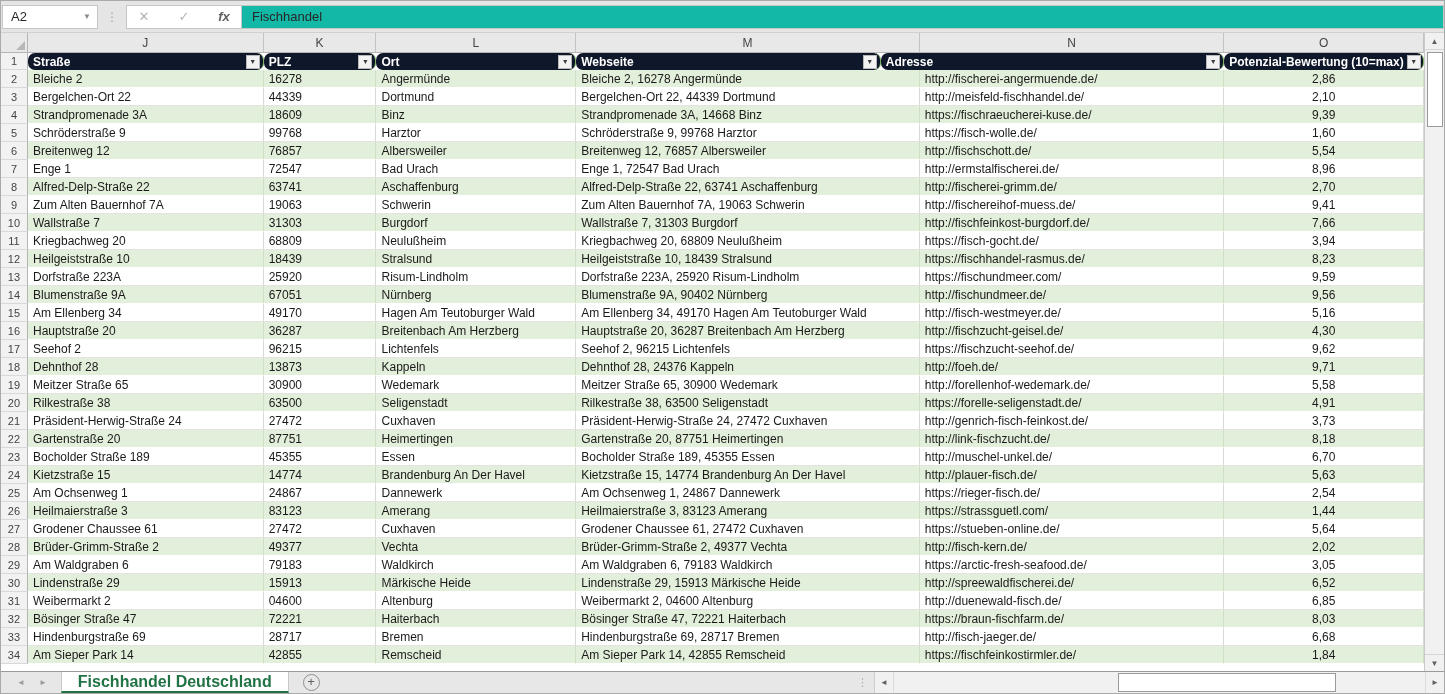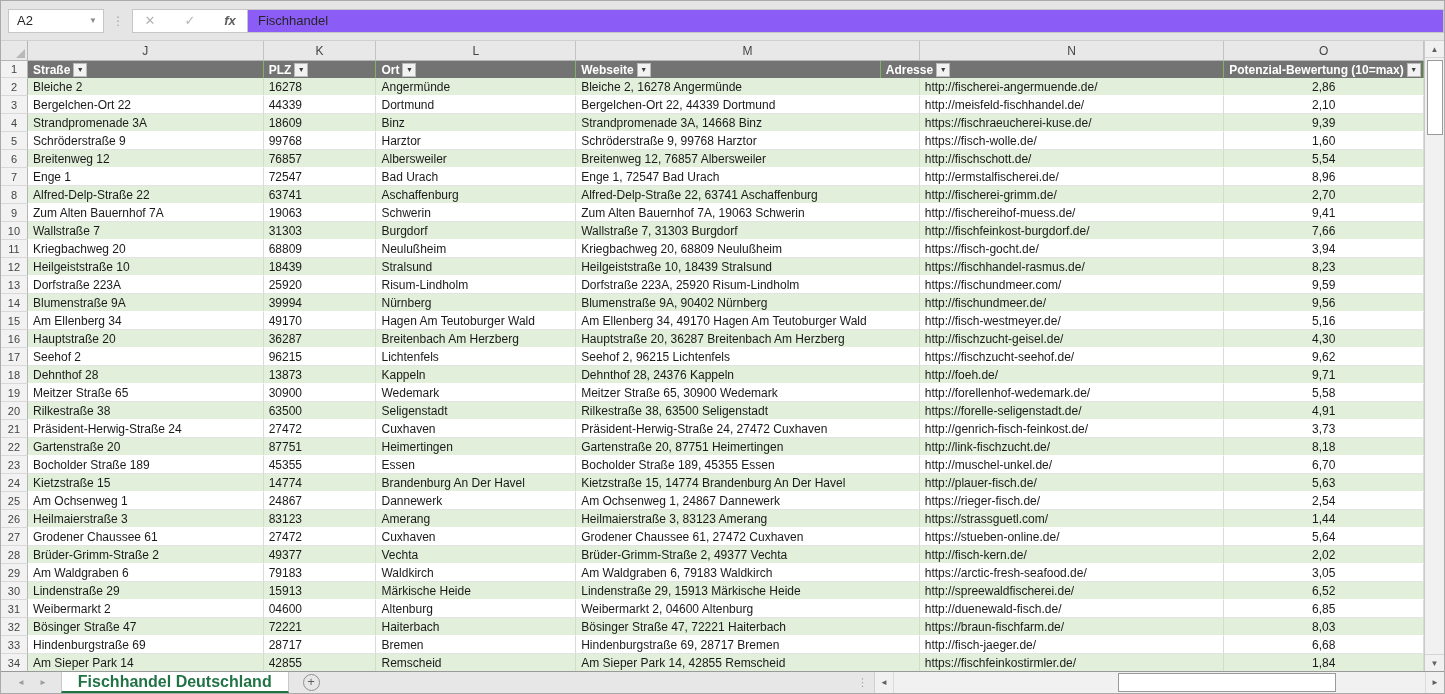--- a/index.html
+++ b/index.html
@@ -6,38 +6,38 @@
   html,body { background:#cfcfcf; }
   body { font-family: "Liberation Sans", sans-serif; }
   #app {
     width:1445px; height:694px; background:#fff; overflow:hidden;
     position:relative; border:1px solid #aaa;
     display:flex; flex-direction:column;
   }
 
   
   .formula-bar {
-    height:40px; background:#e5e5e5; display:flex; align-items:center;
-    padding:0 0 0 7px; flex:0 0 auto; border-bottom:1px solid #d0d0d0;
+    height:32px; background:#e5e5e5; display:flex; align-items:center;
+    padding:0 0 0 1px; flex:0 0 auto; border-bottom:1px solid #d0d0d0;
   }
   .name-box {
     width:96px; height:24px; background:#fff; border:1px solid #c6c6c6;
     display:flex; align-items:center; font-size:13px; color:#262626;
     padding-left:8px; justify-content:space-between;
   }
   .name-box .dd { color:#8a8a8a; font-size:8px; padding-right:6px; }
   .fbar-dots { color:#a0a0a0; font-size:12px; letter-spacing:0; margin:0 8px; }
   .fbar-btns {
     height:24px; background:#fff; border:1px solid #c6c6c6; border-right:none;
     display:flex; align-items:center; padding:0 6px; gap:18px;
   }
   .fbar-btn { color:#b3b3b3; font-size:13px; width:22px; text-align:center; }
   .fbar-btn.fx { color:#5f5f5f; font-style:italic; font-family:Liberation Sans, sans-serif; font-weight:bold; }
   .formula-input {
-    flex:1; height:24px; background:#8b5cf6; border:1px solid #c6c6c6;
+    flex:1; height:24px; background:#14b8a6; border:1px solid #c6c6c6;
     display:flex; align-items:center; padding-left:10px; font-size:13px; color:#262626;
   }
 
   
   .grid-region { flex:1; display:flex; overflow:hidden; background:#fff; }
   .sheet { width:1425px; display:flex; flex-direction:column; overflow:hidden; }
 
   .col-letters { display:flex; height:20px; flex:0 0 auto; background:#e8e8e8; }
   .col-letters .corner {
     width:27px; background:#e8e8e8; border-right:1px solid #b5b5b5; border-bottom:1px solid #b5b5b5;
@@ -51,23 +51,23 @@
     border-right:1px solid #c3c3c3; border-bottom:1px solid #b5b5b5;
     font-size:12px; color:#444; display:flex; align-items:center; justify-content:center;
   }
 
   .w-rn{width:27px;} .w-j{width:236px;} .w-k{width:113px;} .w-l{width:200px;}
   .w-m{width:344px;} .w-n{width:305px;} .w-o{width:200px;}
 
   .header-row { display:flex; height:17px; flex:0 0 auto; }
   .header-row .rn-blank { width:27px; background:#f2f2f2; border-right:1px solid #b5b5b5; border-bottom:1px solid #d9d9d9; display:flex; align-items:center; justify-content:center; font-size:11px; color:#444; }
   .hcell {
-    background:#737373; color:#fff; font-weight:bold; font-size:12px;
-    display:flex; align-items:center; justify-content:flex-start;
-    padding:0 3px 0 5px; border-right:1px solid #7eb45e; white-space:nowrap; overflow:hidden;
+    background:#0f172a; color:#fff; font-weight:bold; font-size:12px;
+    display:flex; align-items:center; justify-content:space-between;
+    padding:0 3px 0 5px; border-right:1px solid #7eb45e; white-space:nowrap; overflow:hidden;border-radius:7px;
   }
   .filter-btn {
     width:14px; height:14px; background:#f2f2f2; border:1px solid #b9b9b9;
     color:#3c3c3c; font-size:7px; display:flex; align-items:center; justify-content:center;
     flex:0 0 auto; margin-left:3px;
   }
 
   .tbody { flex:1; overflow:hidden; }
   .trow { display:flex; height:18px; }
   .trow .cell {
@@ -288,21 +288,21 @@
     <div class="cell c-j w-j">Dorfstraße 223A</div>
     <div class="cell c-k w-k">25920</div>
     <div class="cell c-l w-l">Risum-Lindholm</div>
     <div class="cell c-m w-m">Dorfstraße 223A, 25920 Risum-Lindholm</div>
     <div class="cell c-n w-n">https://fischundmeer.com/</div>
     <div class="cell c-o w-o">9,59</div>
   </div>
           <div class="trow band">
     <div class="cell rownum w-rn">14</div>
     <div class="cell c-j w-j">Blumenstraße 9A</div>
-    <div class="cell c-k w-k">39994</div>
+    <div class="cell c-k w-k">67051</div>
     <div class="cell c-l w-l">Nürnberg</div>
     <div class="cell c-m w-m">Blumenstraße 9A, 90402 Nürnberg</div>
     <div class="cell c-n w-n">http://fischundmeer.de/</div>
     <div class="cell c-o w-o">9,56</div>
   </div>
           <div class="trow">
     <div class="cell rownum w-rn">15</div>
     <div class="cell c-j w-j">Am Ellenberg 34</div>
     <div class="cell c-k w-k">49170</div>
     <div class="cell c-l w-l">Hagen Am Teutoburger Wald</div>

